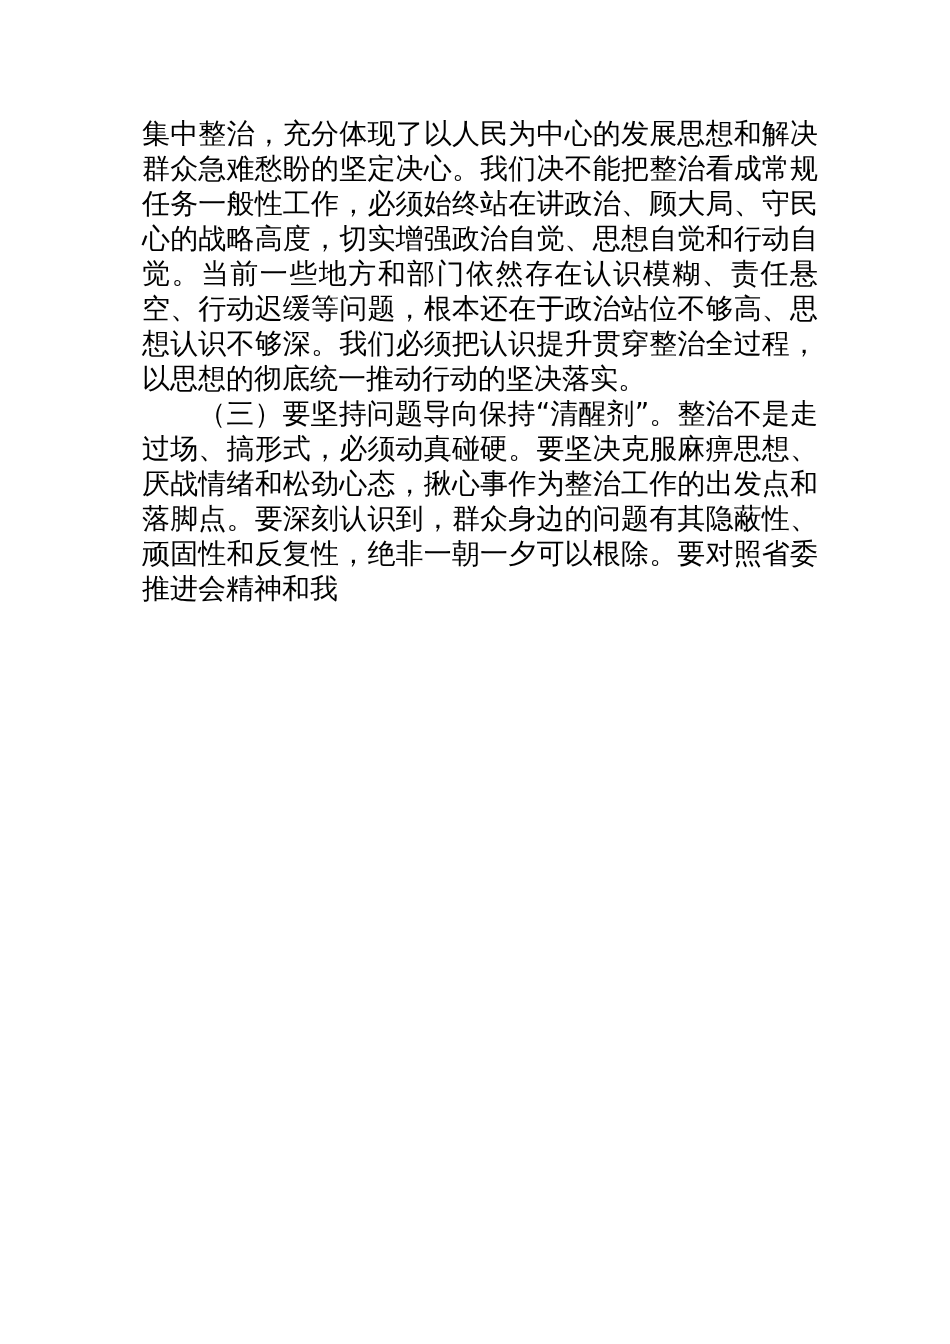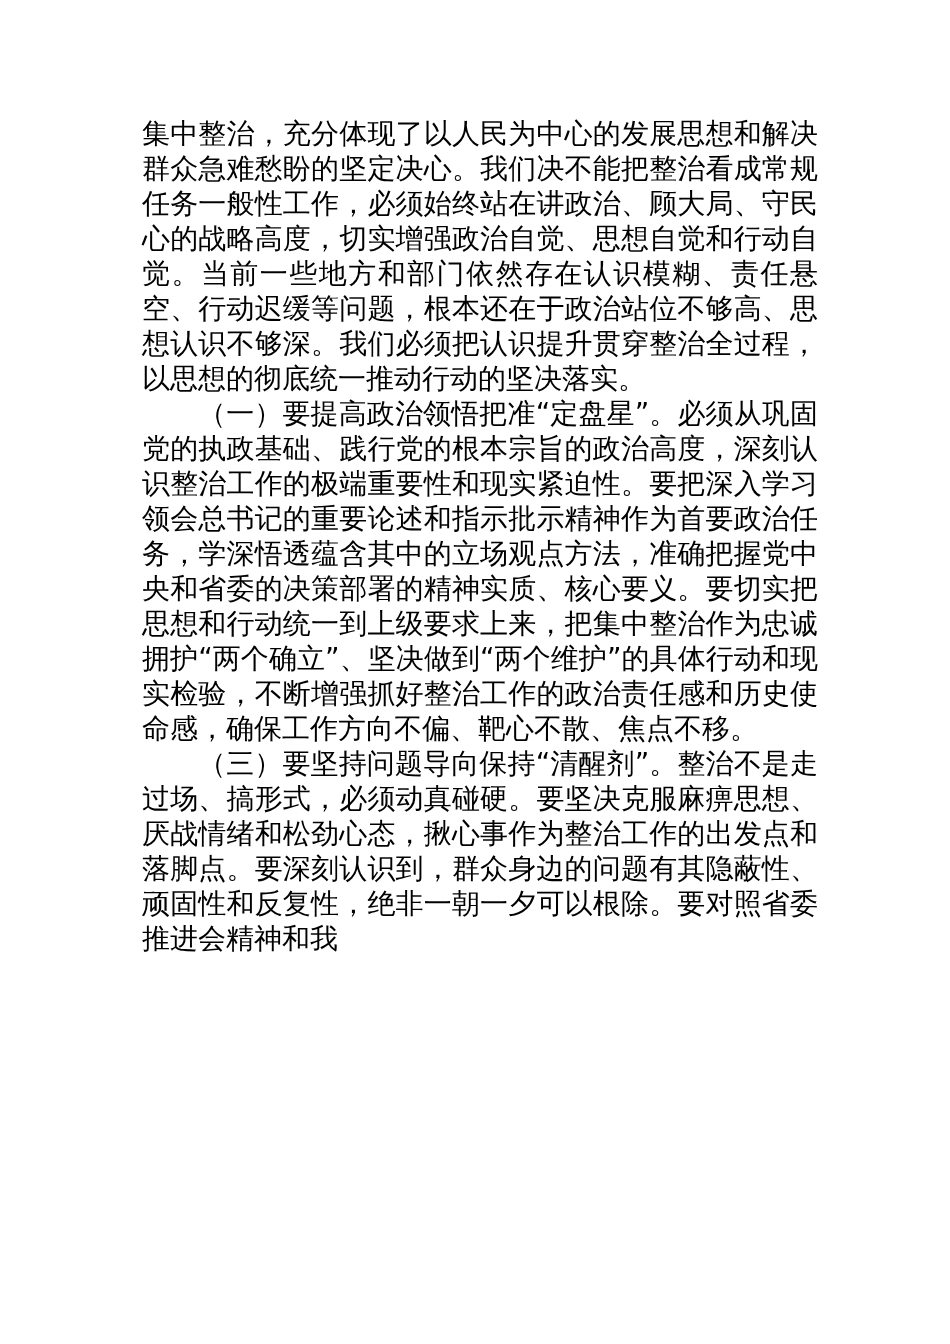--- a/index.html
+++ b/index.html
@@ -36,16 +36,15 @@
   .content p.indent {
     text-indent: 2em;
   }
 </style>
 </head>
 <body>
 
 <div class="page">
   <div class="content">
     <p>集中整治，充分体现了以人民为中心的发展思想和解决群众急难愁盼的坚定决心。我们决不能把整治看成常规任务一般性工作，必须始终站在讲政治、顾大局、守民心的战略高度，切实增强政治自觉、思想自觉和行动自觉。当前一些地方和部门依然存在认识模糊、责任悬空、行动迟缓等问题，根本还在于政治站位不够高、思想认识不够深。我们必须把认识提升贯穿整治全过程，以思想的彻底统一推动行动的坚决落实。</p>
-    <p class="indent">（一）要提高政治领悟把准“定盘星”。必须从巩固党的执政基础、践行党的根本宗旨的政治高度，深刻认识整治工作的极端重要性和现实紧迫性。要把深入学习领会总书记的重要论述和指示批示精神作为首要政治任务，学深悟透蕴含其中的立场观点方法，准确把握党中央和省委的决策部署的精神实质、核心要义。要切实把思想和行动统一到上级要求上来，把集中整治作为忠诚拥护“两个确立”、坚决做到“两个维护”的具体行动和现实检验，不断增强抓好整治工作的政治责任感和历史使命感，确保工作方向不偏、靶心不散、焦点不移。</p>
     <p class="indent">（三）要坚持问题导向保持“清醒剂”。整治不是走过场、搞形式，必须动真碰硬。要坚决克服麻痹思想、厌战情绪和松劲心态，揪心事作为整治工作的出发点和落脚点。要深刻认识到，群众身边的问题有其隐蔽性、顽固性和反复性，绝非一朝一夕可以根除。要对照省委推进会精神和我</p>
   </div>
 </div>
 
 </body></html>

